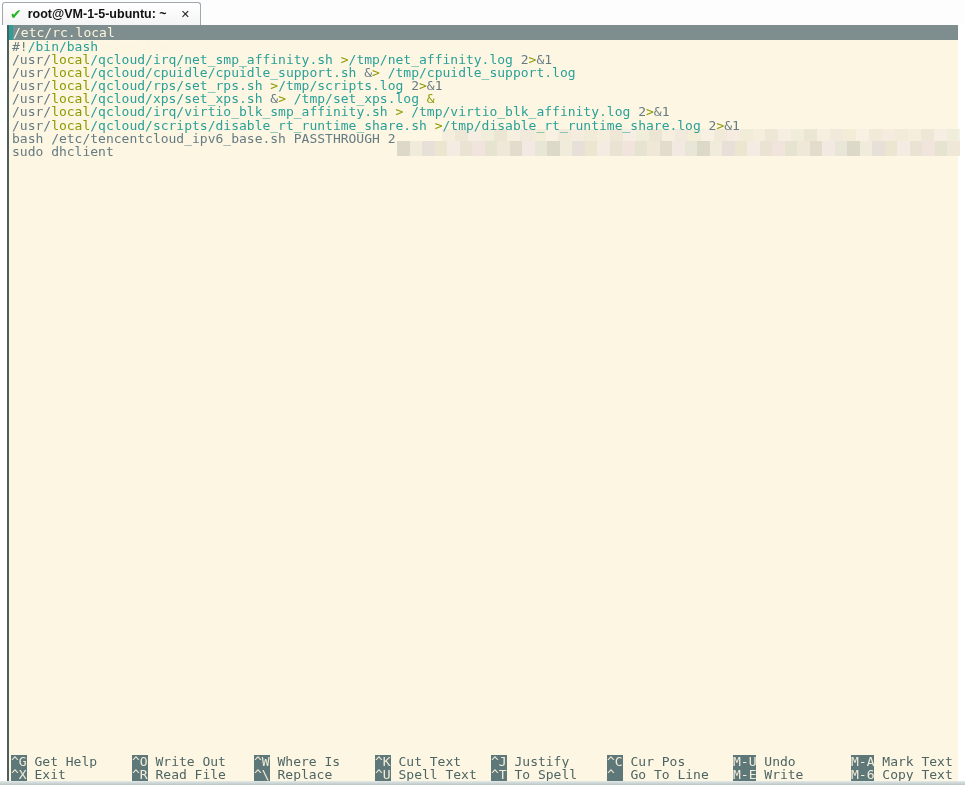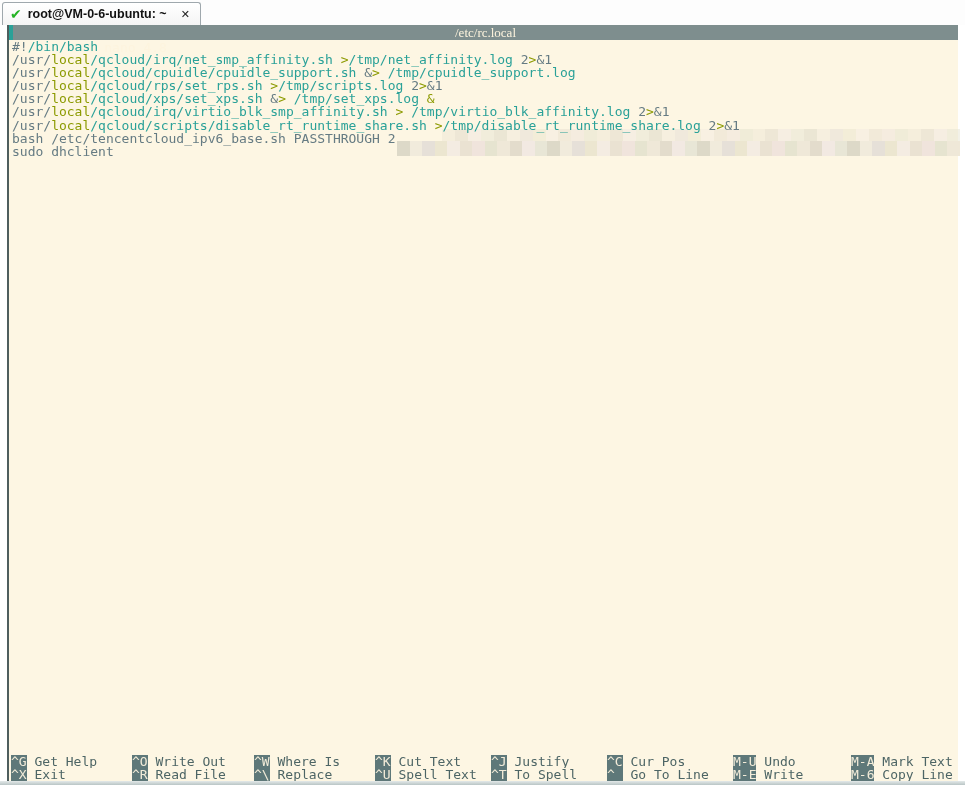--- a/index.html
+++ b/index.html
@@ -35,21 +35,21 @@
   .titlebar{
     position:relative;height:15px;display:flex;align-items:stretch;
     font-size:13px;line-height:15px;
   }
   .titlebar .tealcell{width:4px;background:var(--cyn);}
   .titlebar .bar{
     flex:1;background:#7e8e8e;color:#fdf4de;
     padding-left:13px;white-space:pre;position:relative;
   }
   .titlebar .fname{
-    position:absolute;left:0;right:0;top:0;text-align:center;color:#fdf4de;font-family:Liberation Serif, serif;
+    position:absolute;left:0;right:0;top:0;text-align:left;color:#fdf4de;
   }
   .editor{position:relative;padding:0 0 0 3px;}
   .line{height:13.1px;line-height:13.1px;font-size:13px;white-space:pre;position:relative;z-index:1;}
   .c-fg{color:var(--fg);}
   .c-grn{color:var(--grn);}
   .c-cyn{color:var(--cyn);}
   
   .mosaic{position:absolute;overflow:hidden;white-space:nowrap;font-size:0;}
   .mosaic span{display:inline-block;height:100%;}
   .mosaic.light{opacity:.55;z-index:0;}
@@ -71,21 +71,21 @@
     position:absolute;left:0;right:0;bottom:0;height:4px;
     background:linear-gradient(#e3e9e9,#b9c5c5);
   }
 </style>
 </head>
 <body>
 
 <div class="tabbar">
   <div class="tab">
     <span class="check">✔</span>
-    <span class="tab-title">root@VM-0-6-ubuntu: ~</span>
+    <span class="tab-title">root@VM-1-5-ubuntu: ~</span>
     <span class="close">✕</span>
   </div>
 </div>
 
 <div class="terminal">
   <div class="titlebar">
     <div class="tealcell"></div>
     <div class="bar">
       <span>GNU nano 4.8</span>
       <span class="fname">/etc/rc.local</span>
@@ -121,18 +121,18 @@
         <div class="shortcut"><span class="key">M-A</span><span class="lbl"> Mark Text</span></div>
       </div>
       <div class="frow">
         <div class="shortcut"><span class="key">^X</span><span class="lbl"> Exit</span></div>
         <div class="shortcut"><span class="key">^R</span><span class="lbl"> Read File</span></div>
         <div class="shortcut"><span class="key">^\</span><span class="lbl"> Replace</span></div>
         <div class="shortcut"><span class="key">^U</span><span class="lbl"> Spell Text</span></div>
         <div class="shortcut"><span class="key">^T</span><span class="lbl"> To Spell</span></div>
         <div class="shortcut"><span class="key">^_</span><span class="lbl"> Go To Line</span></div>
         <div class="shortcut"><span class="key">M-E</span><span class="lbl"> Write</span></div>
-        <div class="shortcut"><span class="key">M-6</span><span class="lbl"> Copy Line</span></div>
+        <div class="shortcut"><span class="key">M-6</span><span class="lbl"> Copy Text</span></div>
       </div>
     </div>
 </div>
 
 <div class="bottomstrip"></div>
 
 </body></html>

